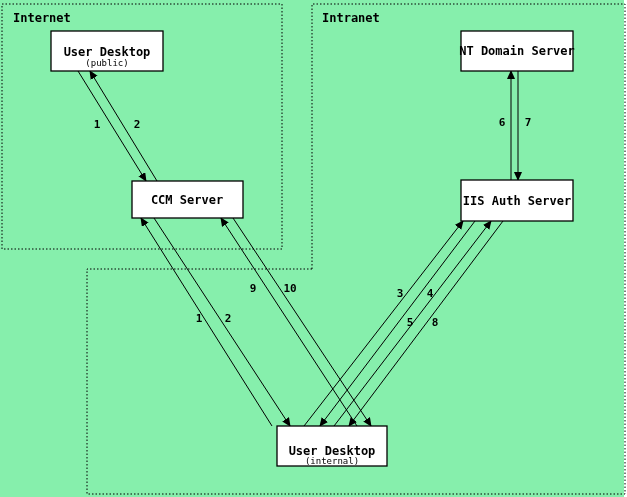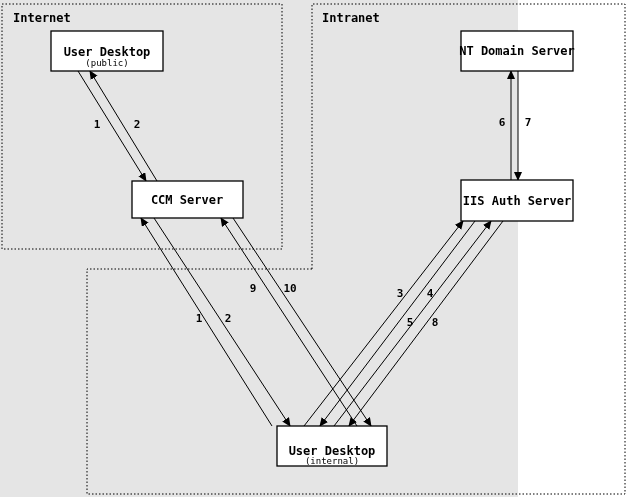--- a/index.html
+++ b/index.html
@@ -1,17 +1,17 @@
 <!DOCTYPE html>
 <html><head>
 <meta charset="utf-8">
 <style>
   html,body{margin:0;padding:0;background:#ffffff;}
   .diagram-wrap{
-    position:relative;width:518px;height:497px;background:#e5e5e5;
+    position:relative;width:624px;height:497px;background:#86efac;
     font-family:"DejaVu Sans Mono","Liberation Mono",monospace;
   }
   svg{display:block;}
   .dashed{fill:none;stroke:#000;stroke-width:1;stroke-dasharray:1.5 2;}
   .node-box{fill:#ffffff;stroke:#000;stroke-width:1.3;}
   .edge{stroke:#000;stroke-width:1;fill:none;}
   .t-region{font:bold 12px "DejaVu Sans Mono","Liberation Mono",monospace;fill:#000;}
   .t-main{font:bold 12px "DejaVu Sans Mono","Liberation Mono",monospace;fill:#000;}
   .t-sub{font:9px "DejaVu Sans Mono","Liberation Mono",monospace;fill:#000;}
   .t-num{font:bold 11px "DejaVu Sans Mono","Liberation Mono",monospace;fill:#000;}

